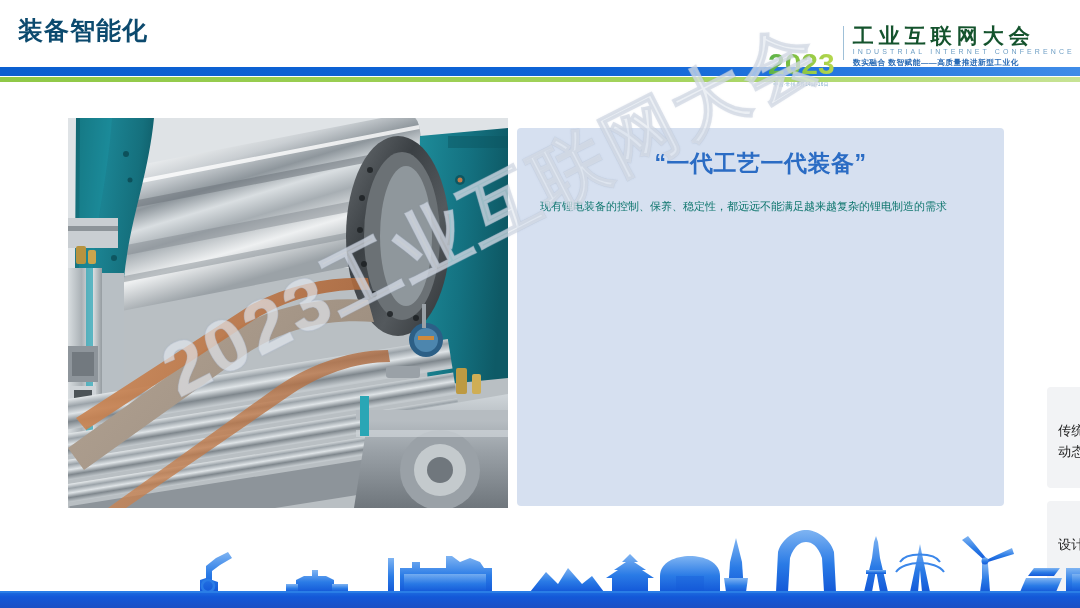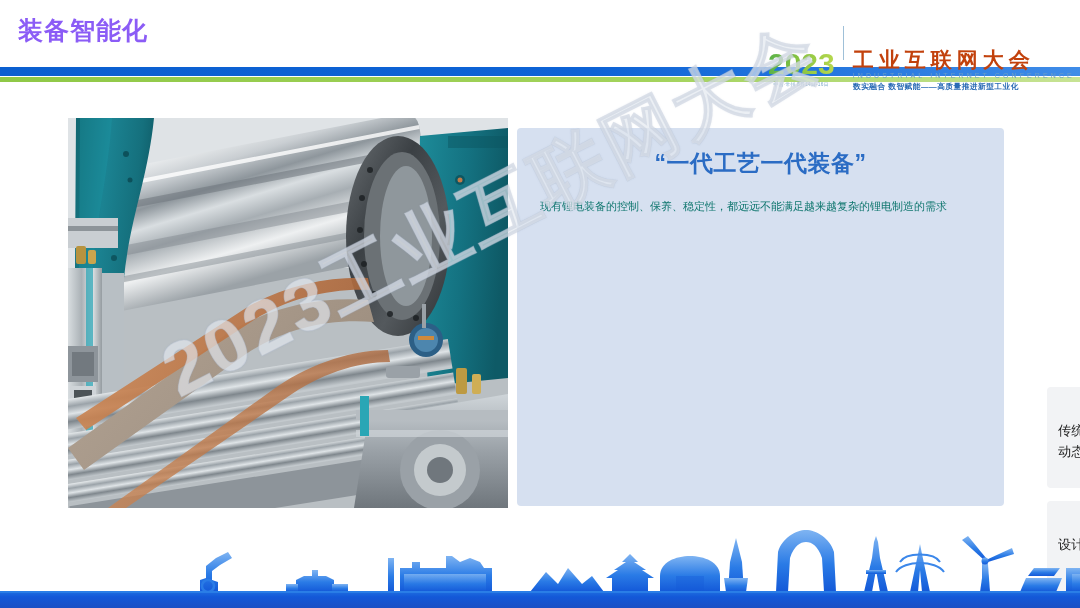--- a/index.html
+++ b/index.html
@@ -19,21 +19,21 @@
   }
 
   
   #slide-title {
     position: absolute;
     left: 18px;
     top: 18px;
     font-size: 25px;
     font-weight: 700;
     letter-spacing: 1px;
-    color: #8b5cf6;
+    color: #0c4a6e;
     line-height: 1;
     white-space: nowrap;
     text-align: center;
   }
   .header-bar-blue {
     position: absolute;
     left: 0;
     top: 67px;
     width: 1080px;
     height: 9px;
@@ -99,24 +99,23 @@
   }
   .logo-right {
     display: flex;
     flex-direction: column;
     justify-content: flex-start;
   }
   .logo-cn {
     font-size: 21px;
     font-weight: 700;
     letter-spacing: 5px;
-    color: #c2410c;
+    color: #14532d;
     line-height: 1.1;
     white-space: nowrap;
-    margin-top: 24px;
   }
   .logo-en {
     font-size: 7px;
     letter-spacing: 3.1px;
     color: #6d9ec4;
     white-space: nowrap;
     margin-top: 1px;
   }
   .logo-tag {
     font-size: 8px;

